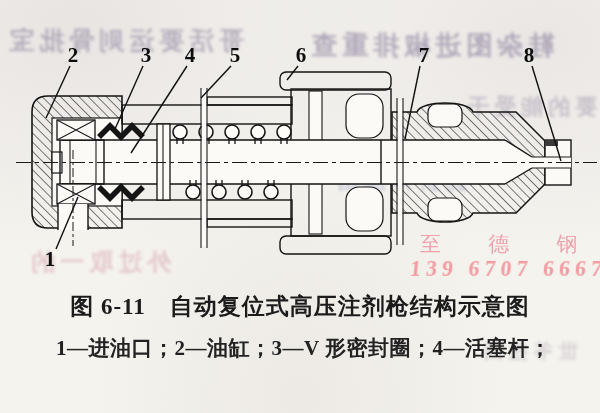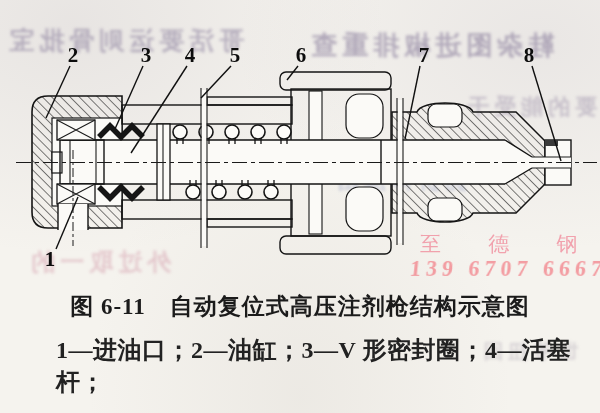--- a/index.html
+++ b/index.html
@@ -18,21 +18,21 @@
     pointer-events:none;
   }
   .wm{position:absolute;white-space:nowrap;filter:blur(.4px);}
   .wm-company{font-size:21px;letter-spacing:21px;color:rgba(238,95,120,.55);}
   .wm-phone{font-size:22px;letter-spacing:5px;color:rgba(242,100,112,.6);transform:skewX(-6deg);font-weight:bold;}
   .fig-title{
     position:absolute;top:291px;left:0;width:600px;text-align:center;
     padding-right:56px;box-sizing:border-box;
     font-size:23px;font-weight:bold;color:#1b1b1b;letter-spacing:1px;margin-left:28px;
   }
-  .legend-line{position:absolute;font-size:24px;font-weight:600;color:#222;letter-spacing:.5px;}
+  .legend-line{position:absolute;font-size:21px;font-weight:600;color:#222;letter-spacing:.5px;}
   .legend-1{left:56px;top:334px;}
   .legend-2{left:46px;top:370px;}
   svg{position:absolute;left:0;top:0;}
   .outline{fill:none;stroke:#141414;stroke-width:1.4;}
   .thin{fill:none;stroke:#1c1c1c;stroke-width:1.1;}
   .white{fill:#fbfaf7;}
   .leader{stroke:#101010;stroke-width:1.4;fill:none;}
   .callout{font-family:"Liberation Serif","DejaVu Serif",serif;font-size:21px;font-weight:bold;fill:#0d0d0d;text-anchor:middle;}
 </style>
 </head>

